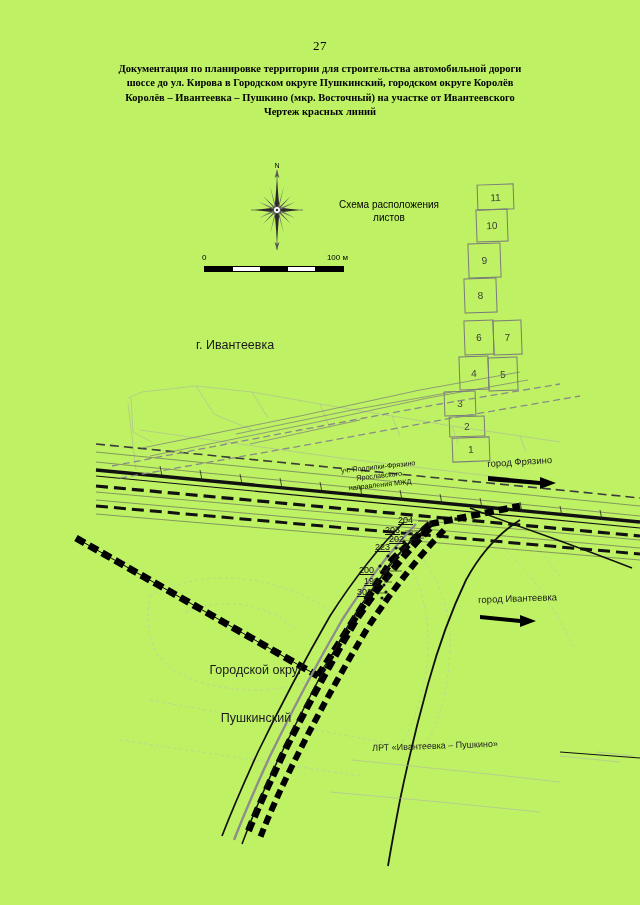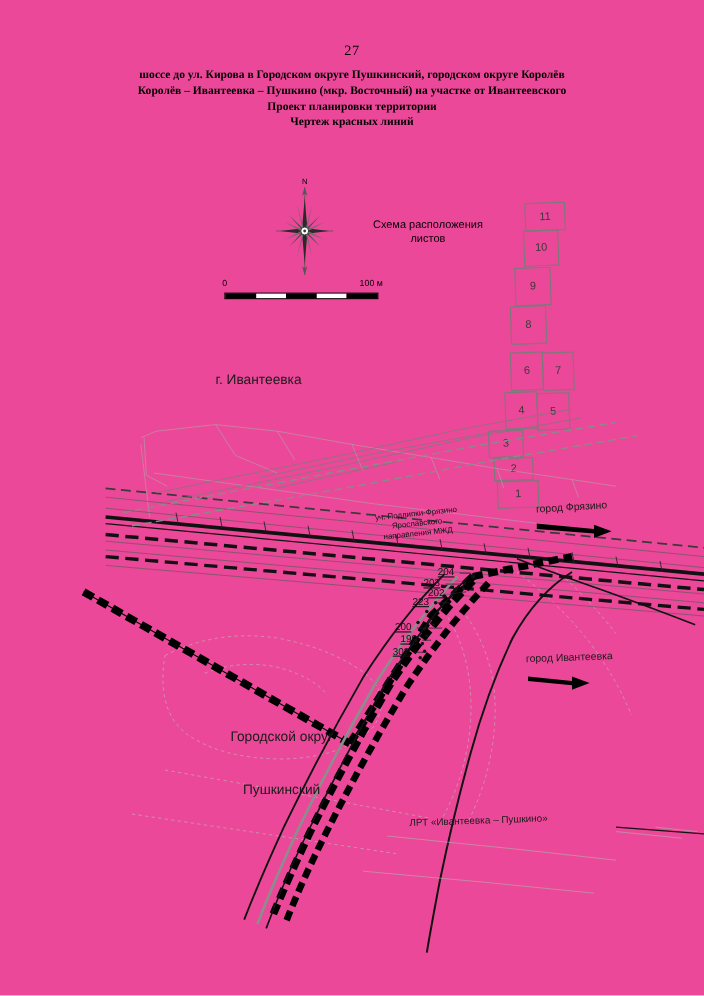--- a/index.html
+++ b/index.html
@@ -13,21 +13,21 @@
     position: relative;
     font-family: "Liberation Serif", serif;
     color: #000000;
     overflow: hidden;
   }
   #page {
     position: absolute;
     inset: 0;
     width: 640px;
     height: 905px;
-    background: #ec4899;
+    background: #bef264;
   }
 
   
   .page-number {
     position: absolute;
     top: 38px;
     left: 0;
     width: 640px;
     text-align: center;
     font-family: "Liberation Serif", serif;
@@ -199,23 +199,23 @@
   }
 </style>
 </head>
 <body>
 
 <div id="page">
 
   <div class="page-number">27</div>
 
   <div class="title-block">
+    <div>Документация по планировке территории для строительства автомобильной дороги</div>
     <div>шоссе до ул. Кирова в Городском округе Пушкинский, городском округе Королёв</div>
     <div>Королёв – Ивантеевка – Пушкино (мкр. Восточный) на участке от Ивантеевского</div>
-    <div>Проект планировки территории</div>
     <div>Чертеж красных линий</div>
   </div>
 
   <div class="compass">
     <div class="compass-n">N</div>
     <svg width="68" height="96" viewBox="0 0 68 96">
 
       <line x1="34" y1="8" x2="34" y2="88" stroke="#555" stroke-width="0.7"></line>
       <polygon points="34,8 31.6,16 34,14 36.4,16" fill="#555"></polygon>
       <polygon points="34,88 31.6,80 34,82 36.4,80" fill="#555"></polygon>

